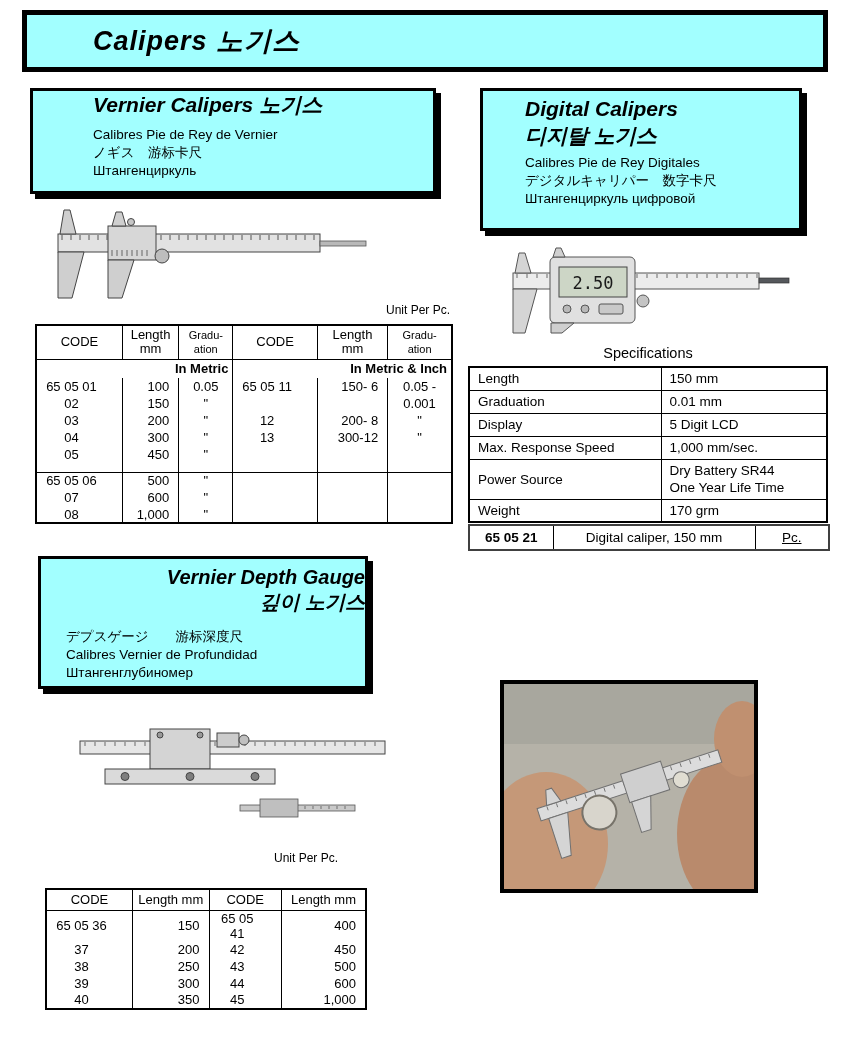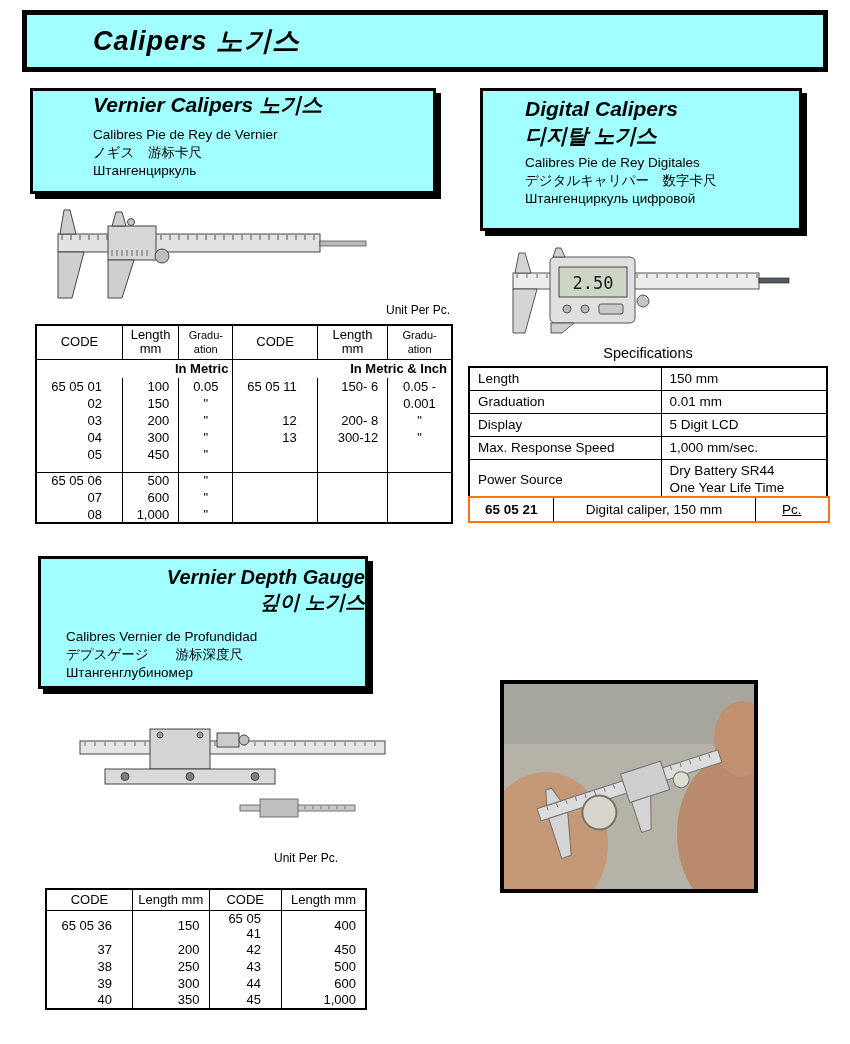--- a/index.html
+++ b/index.html
@@ -33,32 +33,32 @@
   td { overflow:hidden; }
 
   .vtable { left:35px; top:324px; width:418px; border:2px solid #000; font-size:13px; }
   .vtable td { border-right:1.5px solid #000; height:17px; padding:0 4px; }
   .vtable td:last-child { border-right:none; }
   .vtable .hrow td { border-bottom:1.5px solid #000; text-align:center; height:34px; line-height:14px; }
   .vtable .grow td { font-weight:bold; text-align:right; height:19px; }
   .vtable .sep td { border-bottom:1.5px solid #000; height:9px; line-height:0; font-size:0; }
   .pre { white-space:pre-line; }
   .sm { font-size:11px; line-height:12px; }
-  .code { text-align:right; padding-right:20px !important; }
+  .code { text-align:center; padding-right:20px !important; }
   .num  { text-align:right; padding-right:9px !important; }
   .grad { text-align:center; }
 
   .specs-title { position:absolute; left:468px; top:345px; width:360px; text-align:center; font-size:14.5px; }
   .specs { left:468px; top:366px; width:360px; border:2px solid #000; font-size:13.5px; }
   .specs td { border:1.5px solid #000; padding:2px 8px; height:23px; }
   .specs td.lab { width:192px; }
   .specs .tall td { height:40px; }
   .specs .val2 { white-space:pre-line; line-height:17px; }
 
-  .otable { left:468px; top:496px; width:360px; border:2px solid #f97316; font-size:13.5px; }
+  .otable { left:468px; top:524px; width:360px; border:2px solid #404040; font-size:13.5px; }
   .otable td { border-right:1.5px solid #000; height:25px; }
   .otable td:last-child { border-right:none;text-decoration:underline; }
   .ocode { width:84px; text-align:center; font-weight:bold; }
   .odesc { width:202px; text-align:center; }
   .ounit { width:74px; text-align:center; }
 
   .dtable { left:45px; top:888px; width:322px; border:2px solid #000; font-size:13px; }
   .dtable td { border-right:1.5px solid #000; height:17px; padding:0 4px; }
   .dtable td:last-child { border-right:none; }
   .dtable .hrow td { border-bottom:1.5px solid #000; text-align:center; height:21px; }
@@ -267,22 +267,22 @@
         <td class="odesc">Digital caliper, 150 mm</td>
         <td class="ounit">Pc.</td>
       </tr>
     </tbody>
   </table>
 
   <div class="secbox gbox">
     <div class="stitle">Vernier Depth Gauge</div>
     <div class="stitle">깊이 노기스</div>
     <div class="slines">
+      <div class="sline">デプスゲージ　　游标深度尺</div>
       <div class="sline">Calibres Vernier de Profundidad</div>
-      <div class="sline">デプスゲージ　　游标深度尺</div>
       <div class="sline">Штангенглубиномер</div>
     </div>
   </div>
 
   <svg class="imgbox dgauge" width="350" height="150" viewBox="0 0 350 150">
     <rect x="25" y="48" width="305" height="13" fill="#e6e6e6" stroke="#444" stroke-width="1"></rect>
     <path d="M30 49v4M40 49v4M50 49v4M60 49v4M70 49v4M80 49v4M90 49v4M100 49v4M110 49v4M120 49v4M130 49v4M140 49v4M150 49v4M160 49v4M170 49v4M180 49v4M190 49v4M200 49v4M210 49v4M220 49v4M230 49v4M240 49v4M250 49v4M260 49v4M270 49v4M280 49v4M290 49v4M300 49v4M310 49v4M320 49v4" stroke="#333" stroke-width="0.7"></path>
     <rect x="95" y="36" width="60" height="40" fill="#d4d4d4" stroke="#444"></rect>
     <circle cx="105" cy="42" r="3" fill="#999" stroke="#444"></circle>
     <circle cx="145" cy="42" r="3" fill="#999" stroke="#444"></circle>

